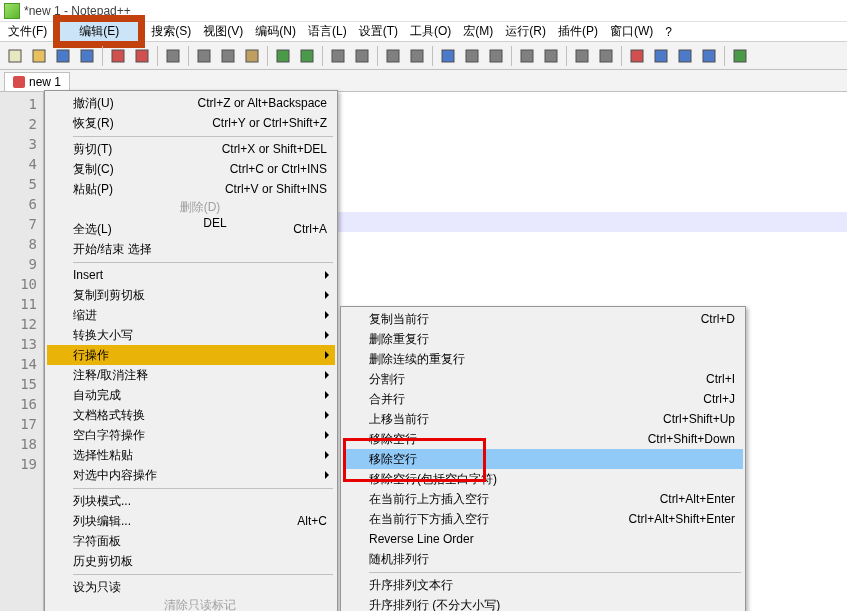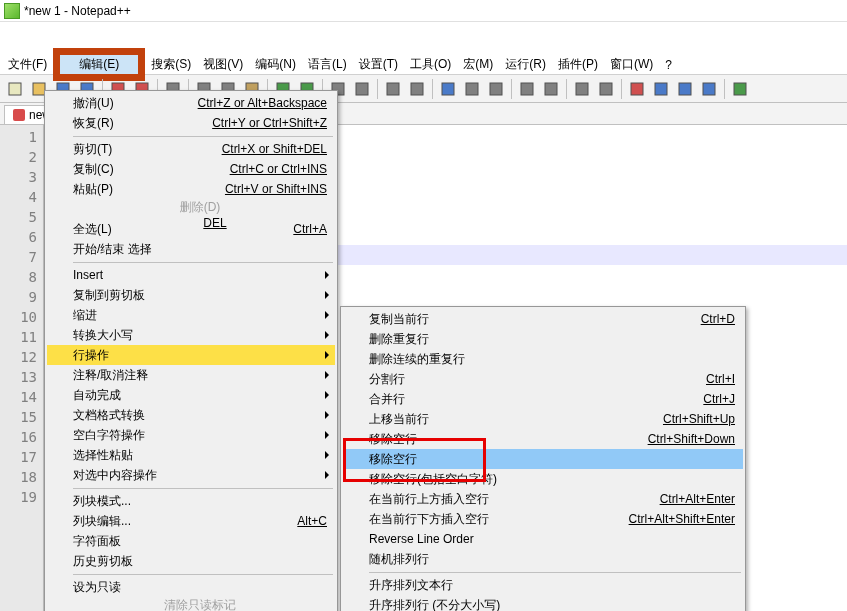--- a/index.html
+++ b/index.html
@@ -21,30 +21,29 @@
     align-items: center;
     padding: 0 4px;
     border-bottom: 1px solid #e0e0e0;
   }
   .app-icon {
     width: 16px; height: 16px;
     background: linear-gradient(135deg,#9fe069,#5bb82d);
     border: 1px solid #4a9a24;
     margin-right: 4px;
   }
-  .title-text { color: #000000; }
+  .title-text { color: #404040; }
   
   .menubar {
     height: 20px;
     display: flex;
     align-items: center;
     background: #fff;
     padding: 0 2px;
     border-bottom: 1px solid #d0d0d0;
-    margin-top: 33px;
   }
   .menuitem {
     padding: 2px 6px;
     cursor: default;
   }
   .menuitem.active {
     background: #cce4f7;
     border: 7px solid #c2410c;
     padding: 1px 19px;
   }
@@ -149,27 +148,27 @@
     padding: 0;
   }
   .drow.sep-row::after {
     content: "";
     display: block;
     border-top: 1px solid #c0c0c0;
     margin: 2px 2px 2px 26px;
     width: calc(100% - 28px);
   }
   .drow .label { flex: 1; }
-  .drow .accel { color: #000; padding-left: 30px; text-decoration: underline; }
+  .drow .accel { color: #000; padding-left: 30px; }
   .drow.disabled { color: #a0a0a0; flex-direction: column; }
   .drow.hover {
     background: #91c9f7;
   }
   .drow.hover-sub {
-    background: #fde047;
+    background: #eab308;
   }
   .drow .sub-arrow {
     position: absolute;
     right: 6px;
     width: 0; height: 0;
     border-top: 4px solid transparent;
     border-bottom: 4px solid transparent;
     border-left: 4px solid #000;
   }
   

